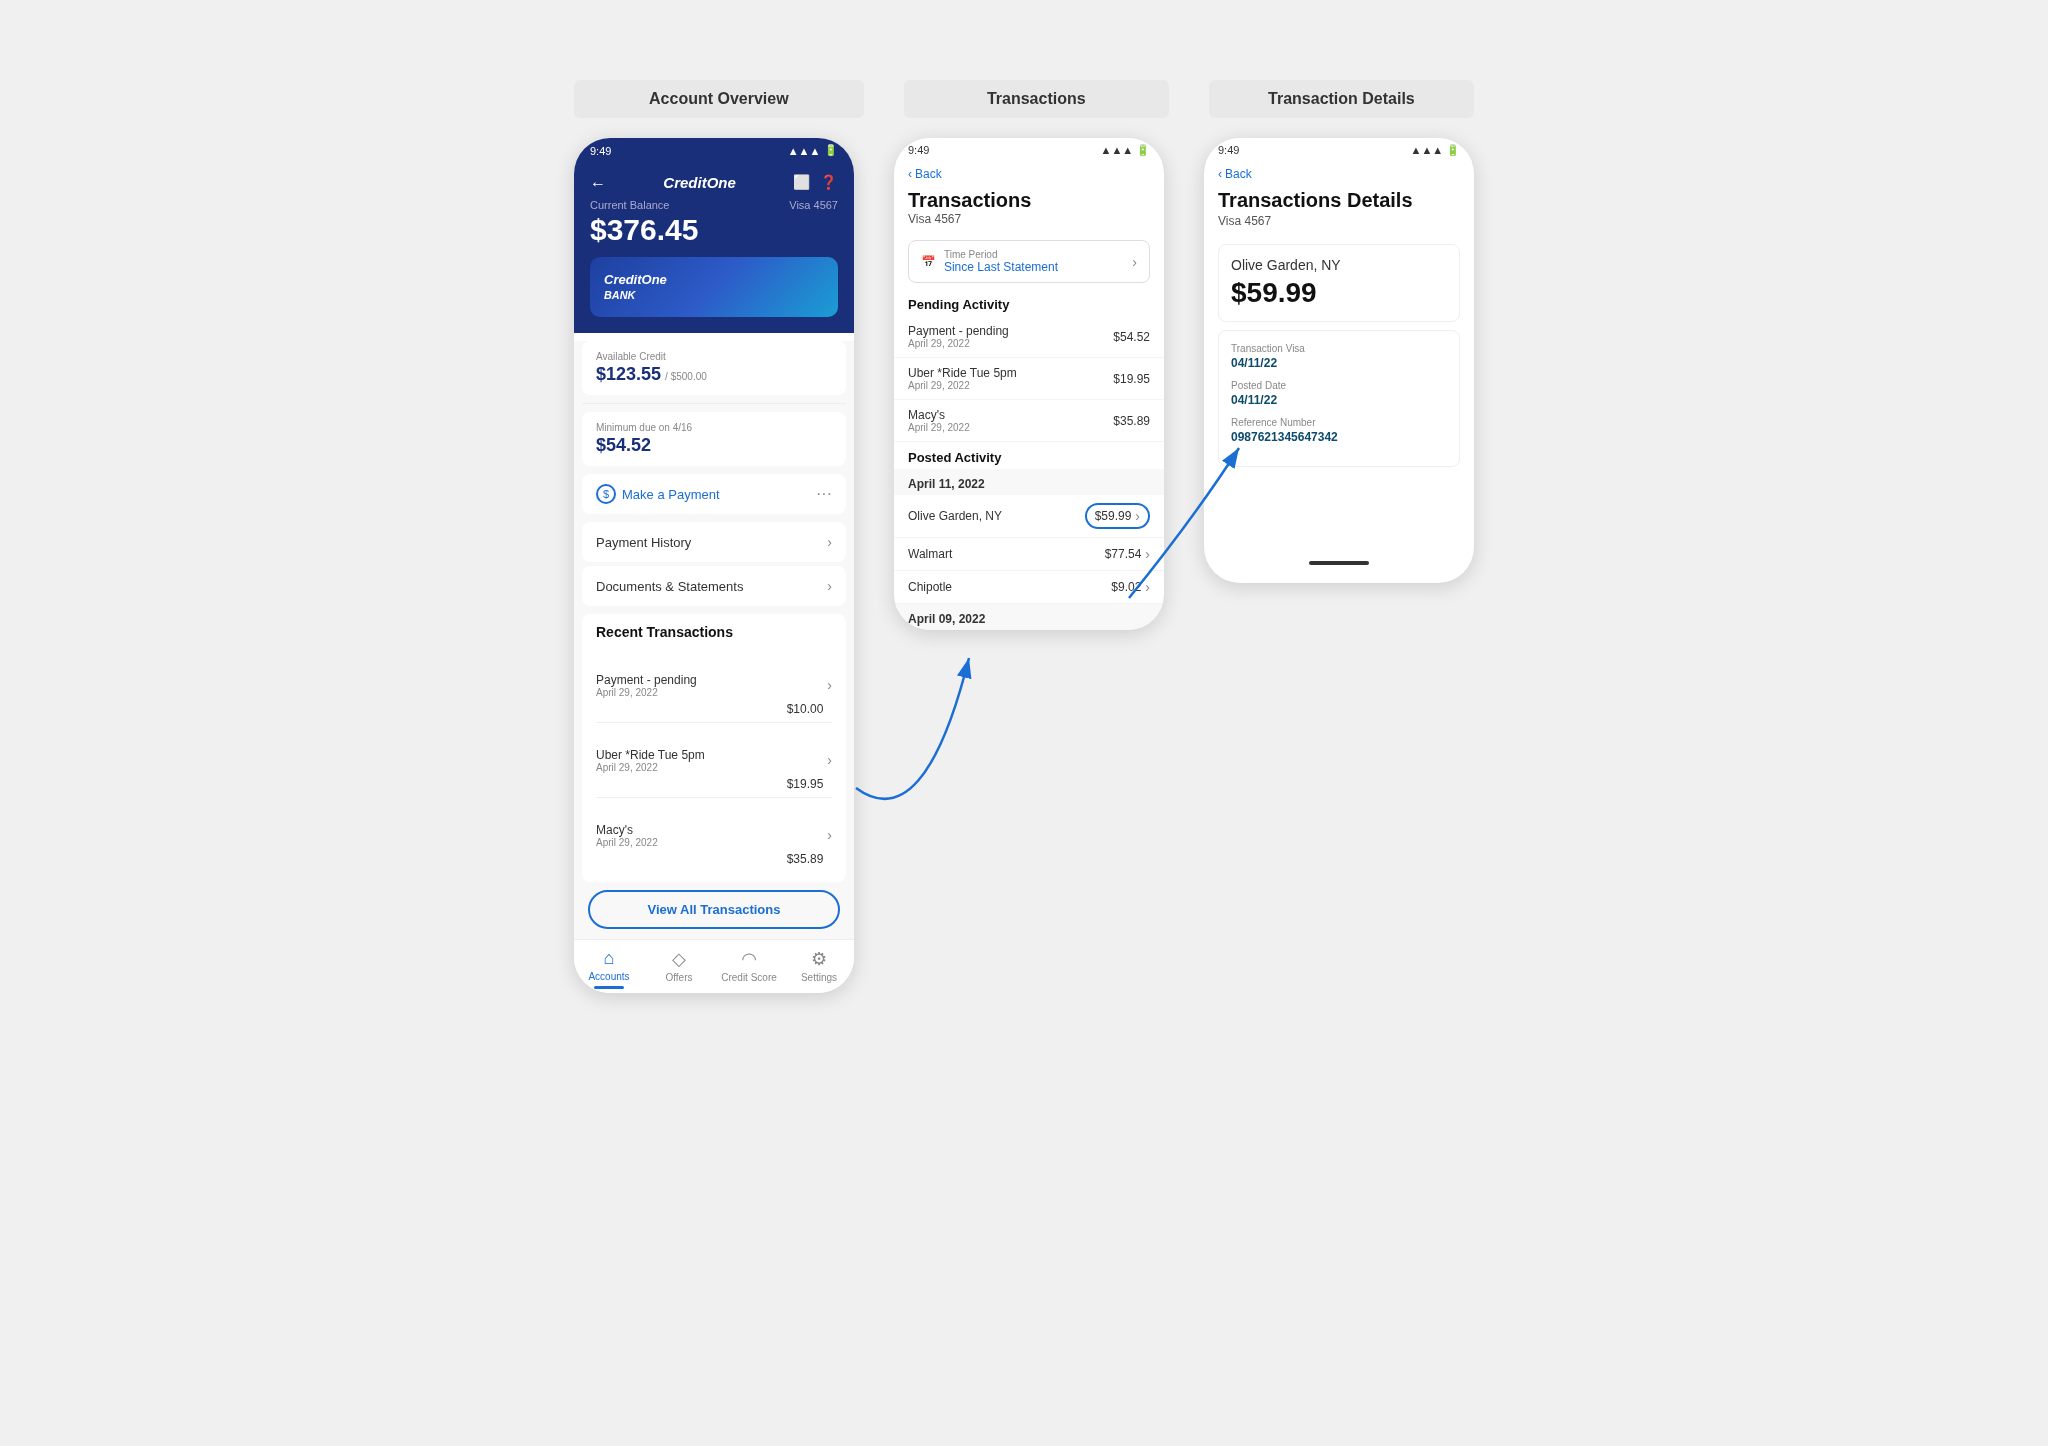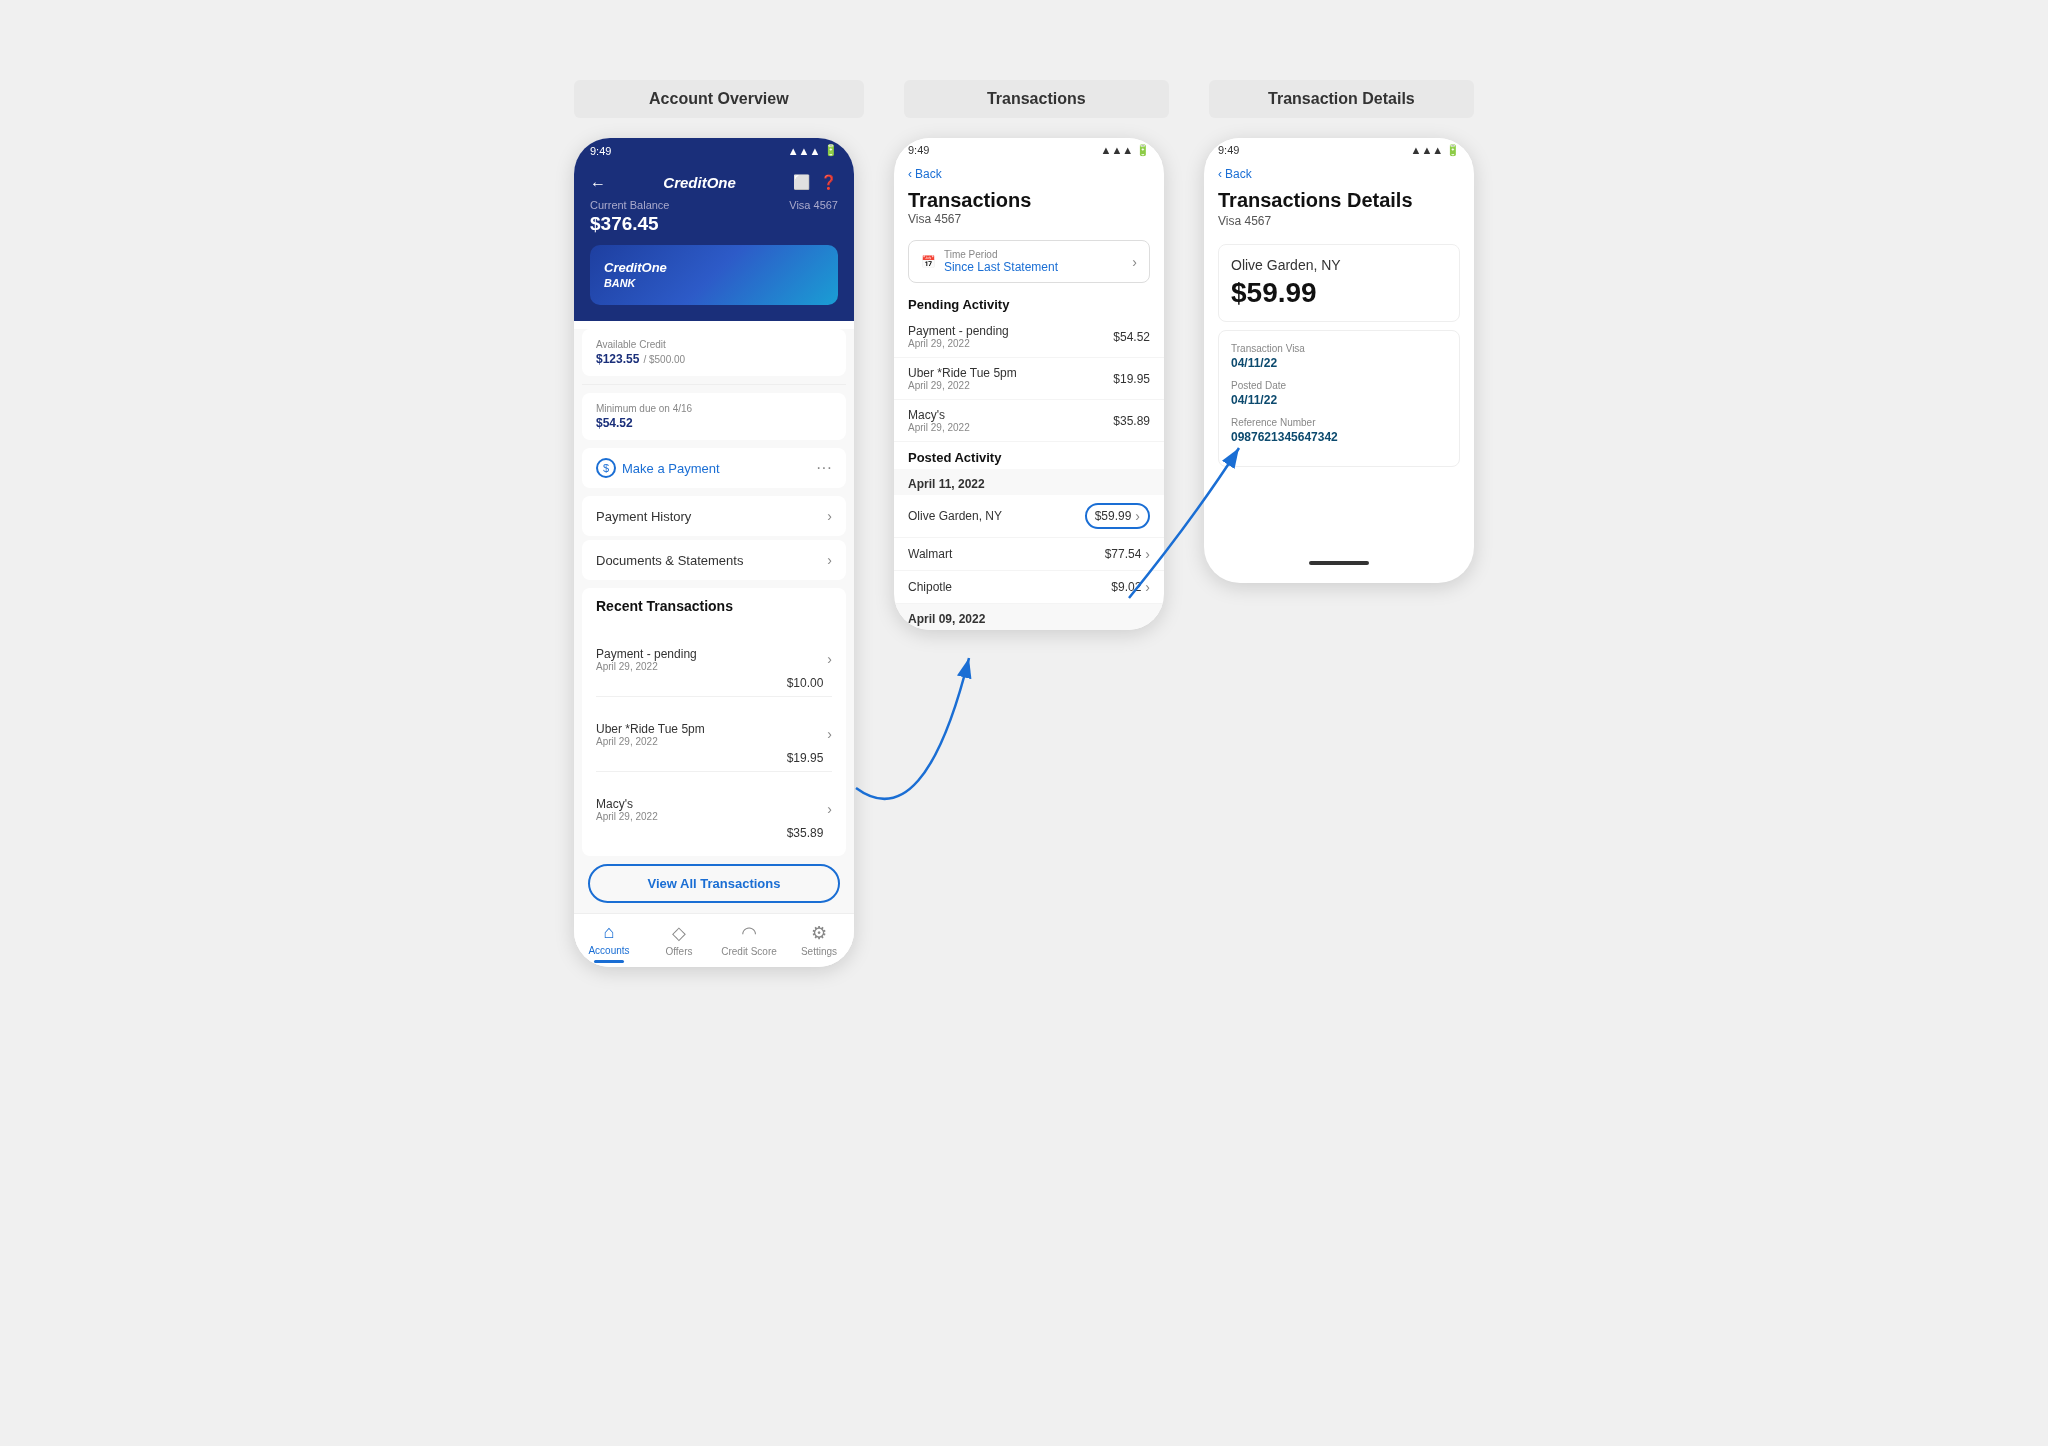--- a/index.html
+++ b/index.html
@@ -92,42 +92,42 @@
     }
     .phone1-nav {
       display: flex;
       justify-content: space-between;
       align-items: center;
       margin-bottom: 8px;
     }
     .phone1-nav-icons { display: flex; gap: 10px; font-size: 14px; }
     .balance-label { font-size: 11px; color: #aac; }
     .visa-label { font-size: 11px; color: #aac; float: right; }
-    .balance-amount { font-size: 19px; font-weight: 700; color: white; margin-top: 2px; clear: both; }
+    .balance-amount { font-size: 30px; font-weight: 700; color: white; margin-top: 2px; clear: both; }
     .credit-card-img {
       background: linear-gradient(135deg, #1e3fa0, #2d5bc8, #1a9ed4);
       border-radius: 10px;
       height: 60px;
       margin-top: 10px;
       display: flex;
       align-items: center;
       padding: 8px 14px;
       position: relative;
     }
     .credit-card-logo { font-size: 13px; font-weight: 700; color: white; font-style: italic; }
 
     .phone1-body { background: #f8f8f8; }
     .info-section {
       background: white;
       margin: 8px;
       border-radius: 8px;
       padding: 10px 14px;
     }
     .info-label { font-size: 10px; color: #888; margin-bottom: 2px; }
-    .info-value { font-size: 12px; font-weight: 700; color: #1a2f7a; }
+    .info-value { font-size: 18px; font-weight: 700; color: #1a2f7a; }
     .info-subvalue { font-size: 10px; color: #888; }
     .divider { height: 1px; background: #eee; margin: 0 8px; }
 
     .make-payment-row {
       background: white;
       margin: 8px;
       border-radius: 8px;
       padding: 10px 14px;
       display: flex;
       justify-content: space-between;

